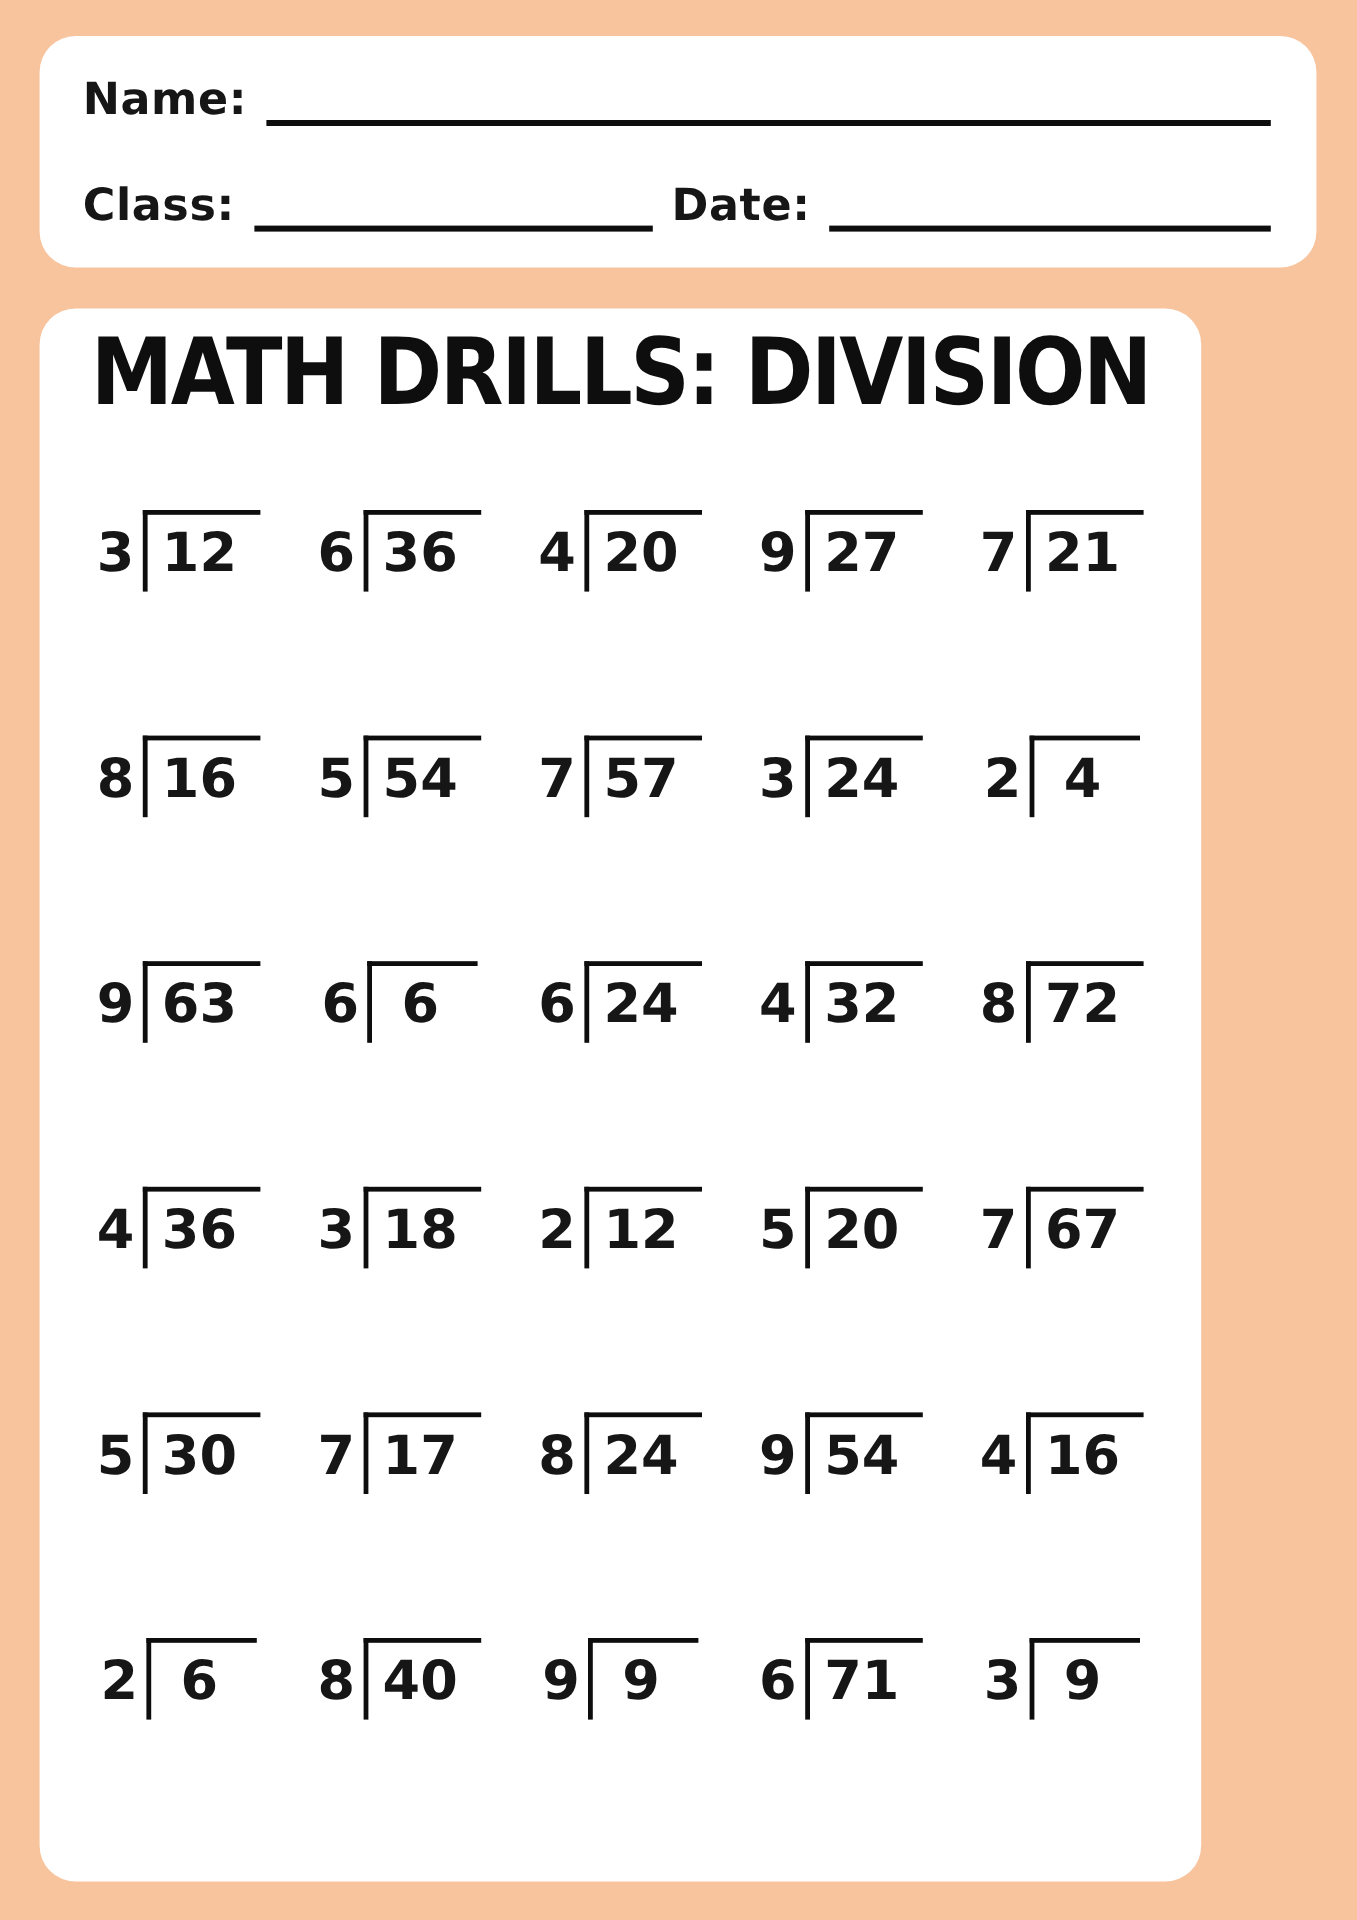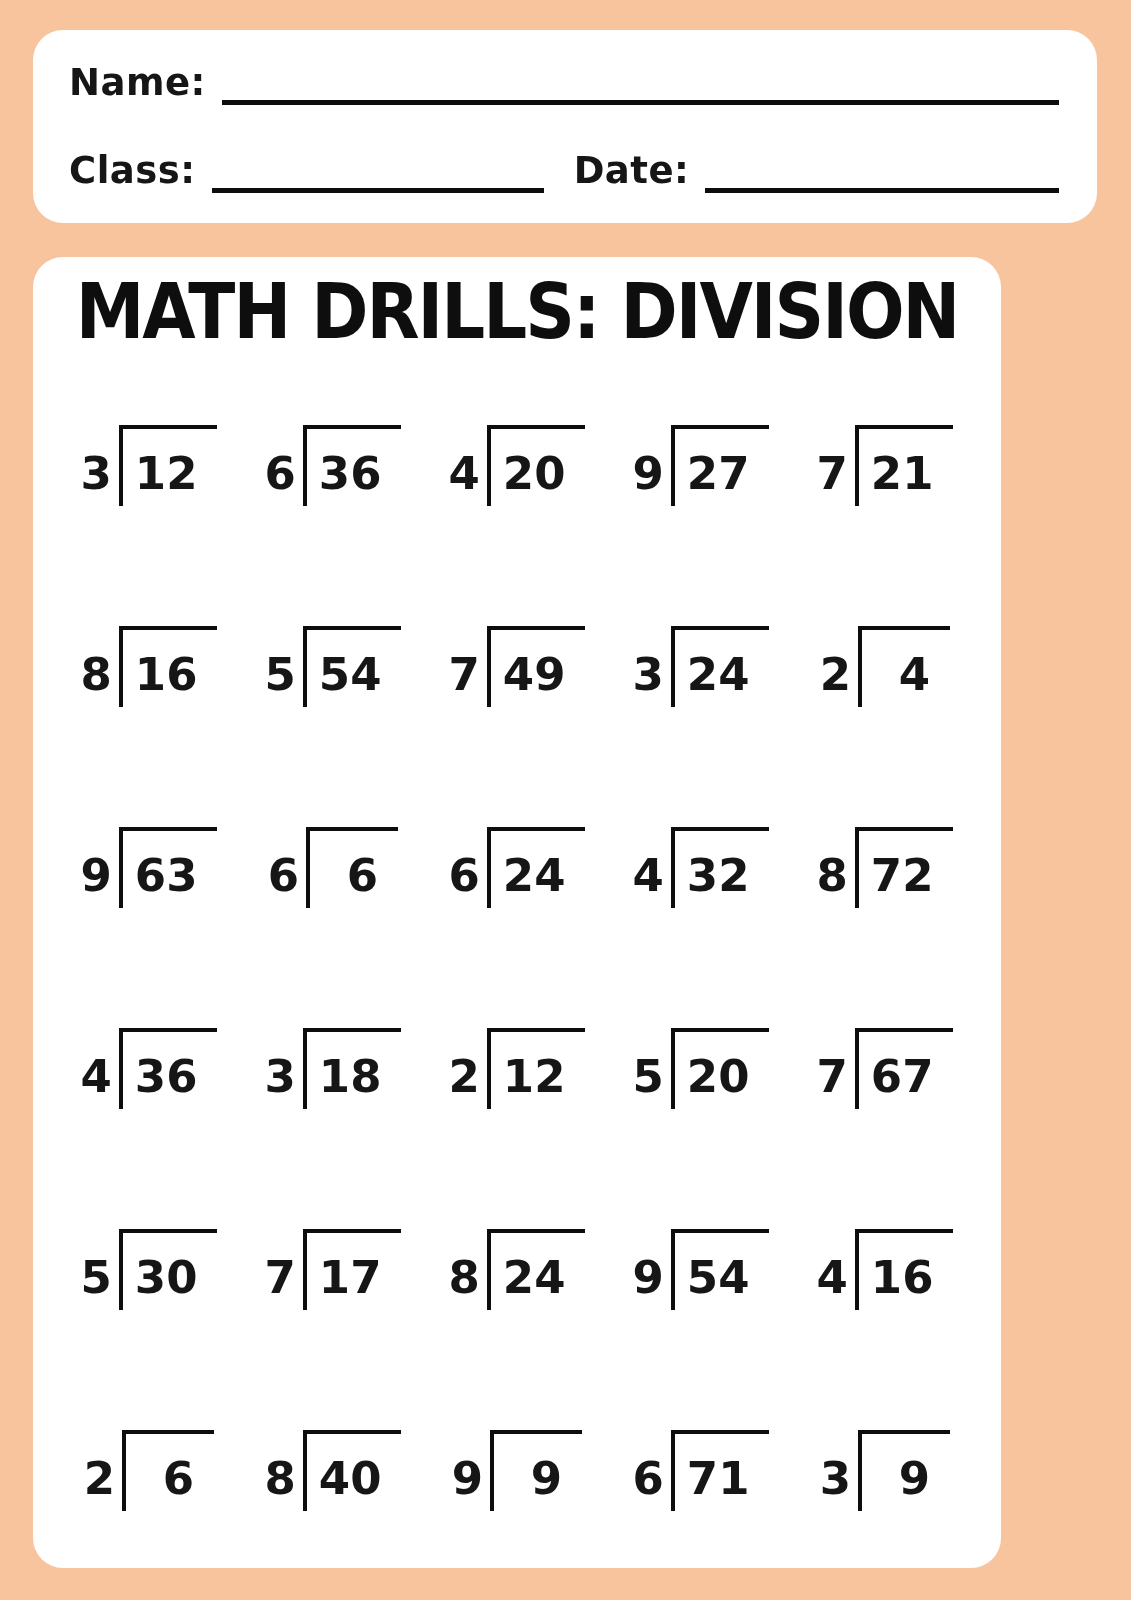--- a/index.html
+++ b/index.html
@@ -37,21 +37,21 @@
     padding-bottom: 4px;
   }
   .write-line {
     border-bottom: 5px solid #0d0d0d;
     height: 30px;
     margin-left: 16px;
     box-sizing: border-box;
   }
   .line-grow { flex: 1; }
   .class-line { width: 332px; }
-  .date-label { margin-left: 30px; }
+  .date-label { margin-left: 16px; }
   
   .main-card {
     left: 33px; top: 257px;
     width: 968px; height: 1311px;
     padding: 14px 24px 0 24px;
   }
   .ws-title {
     margin: 0;
     text-align: center;
     font-size: 69px;
@@ -77,23 +77,23 @@
     font-size: 45px;
     line-height: 1;
     color: #161616;
   }
   .divisor {
     padding: 0 7px 10px 0;
   }
   .dividend {
     border-left: 4px solid #0d0d0d;
     border-top: 4px solid #0d0d0d;
-    padding: 22px 20px 10px 12px;
+    padding: 9px 20px 10px 12px;
     min-width: 56px;
-    text-align: right;
+    text-align: center;
   }
 </style>
 </head>
 <body>
 
 <div class="card header-card">
   <div class="info-row">
     <span class="info-label">Name:</span>
     <span class="write-line line-grow"></span>
   </div>
@@ -131,21 +131,21 @@
       <div class="problem">
         <span class="divisor">8</span>
         <span class="dividend">16</span>
       </div>
       <div class="problem">
         <span class="divisor">5</span>
         <span class="dividend">54</span>
       </div>
       <div class="problem">
         <span class="divisor">7</span>
-        <span class="dividend">49</span>
+        <span class="dividend">57</span>
       </div>
       <div class="problem">
         <span class="divisor">3</span>
         <span class="dividend">24</span>
       </div>
       <div class="problem">
         <span class="divisor">2</span>
         <span class="dividend">4</span>
       </div>
       <div class="problem">

